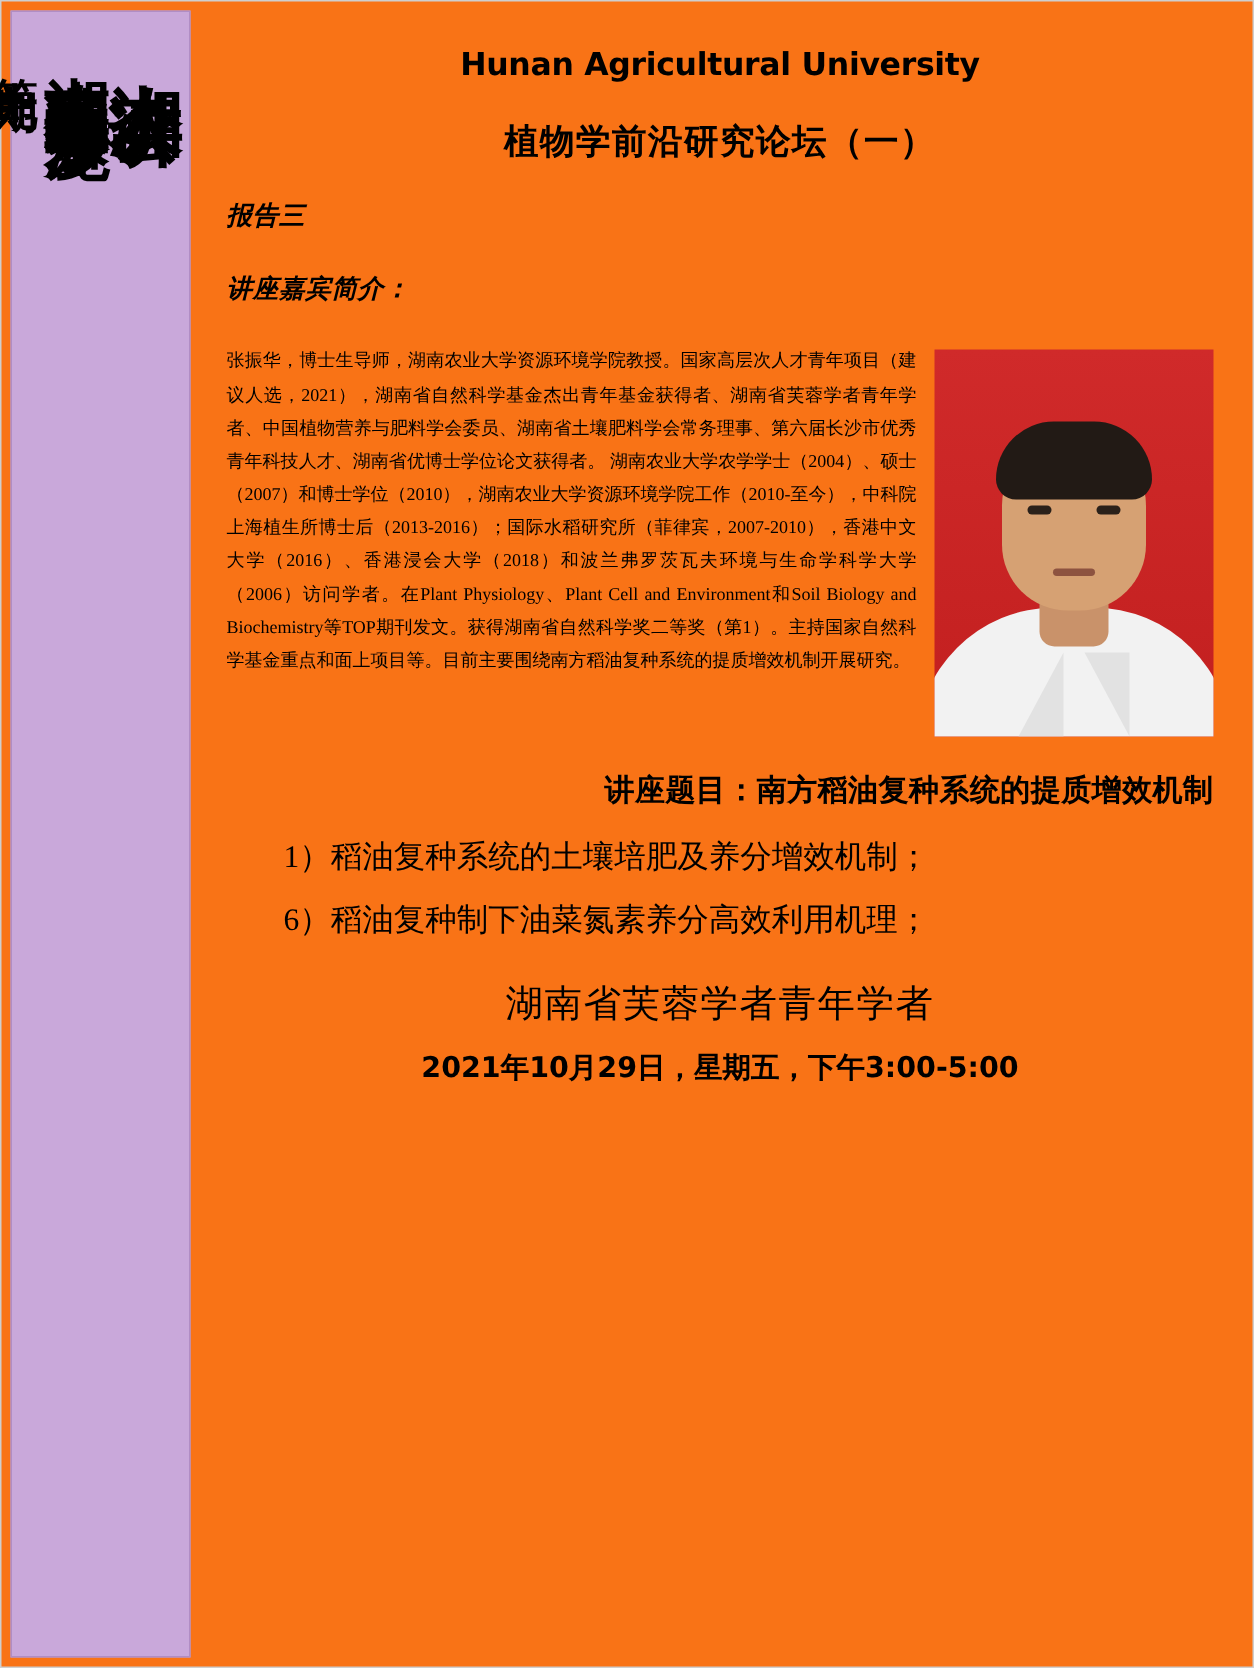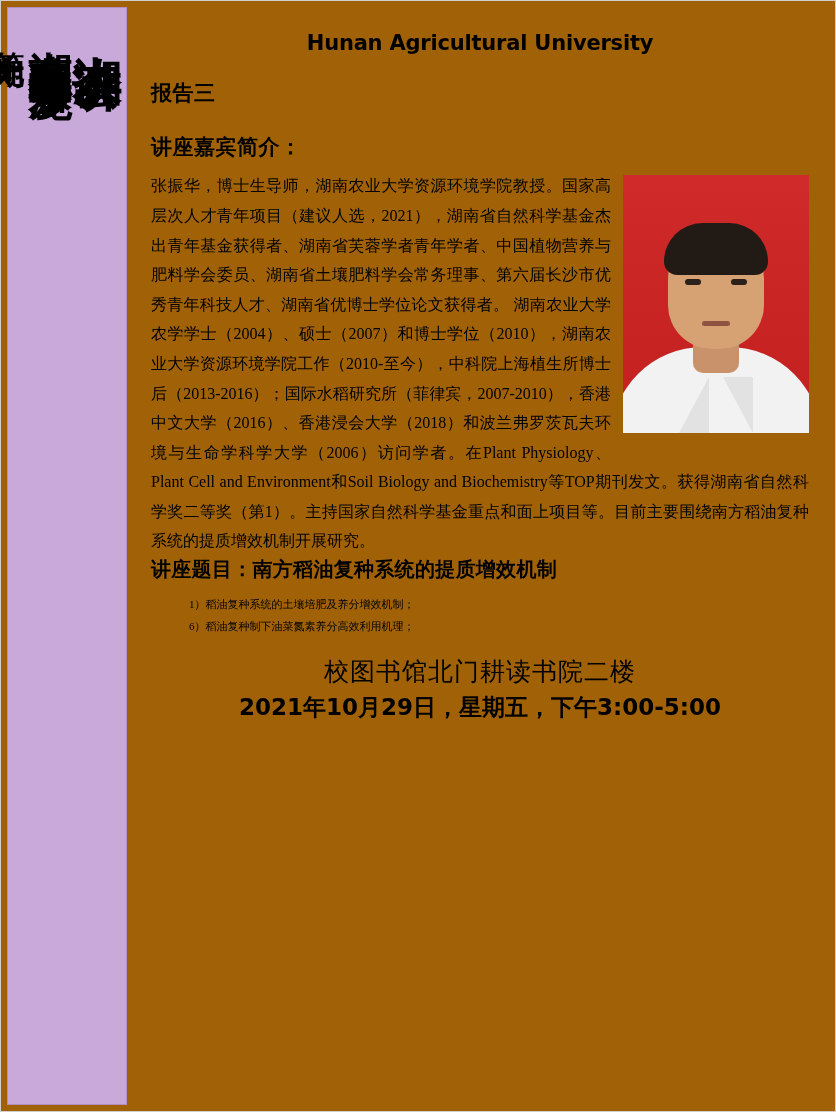--- a/index.html
+++ b/index.html
@@ -13,21 +13,21 @@
     font-family: "Liberation Serif", serif;
     color: #000000;
     overflow: hidden;
   }
   .poster {
     position: relative;
     width: 836px;
     height: 1112px;
     box-sizing: border-box;
     border: 1px solid #cfcfcf;
-    background: #a16207;
+    background: #f97316;
     display: flex;
     flex-direction: row;
   }
   
   .side-banner {
     width: 120px;
     min-width: 120px;
     background: #c9a8da;
     margin: 6px 0 6px 6px;
     border: 1px solid #b08dc4;
@@ -82,30 +82,31 @@
     text-align: center;
     font-family: "DejaVu Serif", "Liberation Serif", serif;
     font-weight: bold;
     font-size: 23px;
     margin-top: 22px;
     letter-spacing: 1px;
   }
   .section-label {
     font-family: "DejaVu Serif", "Liberation Serif", serif;
     font-weight: bold;
-    font-size: 21px;
+    font-size: 17px;
     margin-top: 22px;
     letter-spacing: 0.5px;
+    font-style: italic;
   }
   .section-label.tight {
     margin-top: 26px;
   }
   .bio {
-    margin-top: 10px;
-    font-size: 16px;
+    margin-top: 25px;
+    font-size: 12px;
     line-height: 1.85;
     text-align: justify;
     text-justify: inter-ideograph;
   }
   .photo {
     float: right;
     width: 186px;
     height: 258px;
     margin: 4px 0 6px 12px;
     border: 0;
@@ -189,43 +190,45 @@
     top: 146px;
     width: 28px;
     height: 5px;
     background: #8d5340;
     border-radius: 3px;
   }
   .talk-title {
     font-family: "DejaVu Serif", "Liberation Serif", serif;
     font-weight: bold;
     font-size: 20px;
+    margin-top: 16px;
     letter-spacing: 0.3px;
+    text-align: right;
   }
   .outline-list {
     margin: 10px 0 0 0;
     padding: 0 0 0 38px;
     list-style: none;
-    font-size: 11px;
+    font-size: 21px;
     line-height: 2.0;
   }
   .footer {
     margin-top: 18px;
     text-align: center;
   }
   .footer-venue {
     font-family: "DejaVu Serif", "Liberation Serif", serif;
     font-size: 25px;
     letter-spacing: 1px;
   }
   .footer-time {
     font-family: "DejaVu Sans", "Liberation Sans", sans-serif;
     font-weight: bold;
-    font-size: 23px;
-    margin-top: 4px;
+    font-size: 19px;
+    margin-top: 14px;
     letter-spacing: 0px;
   }
   .clearfix::after {
     content: "";
     display: block;
     clear: both;
   }
 </style>
 </head>
 <body>
@@ -237,20 +240,21 @@
     <div class="vtext sub">湖南农业大学青年学者学术沙龙</div>
     <div class="vtext issue">第十九期</div>
   </div>
 
   <div class="content">
 
     <div class="title-en">
       <div>Hunan Agricultural University</div>
     </div>
 
+    <div class="title-cn">植物学前沿研究论坛（一）</div>
 
     <div class="section-label">报告三</div>
 
     <div class="section-label tight">讲座嘉宾简介：</div>
 
     <div class="clearfix">
       <div class="photo">
         <div class="ph-shoulders"></div>
         <div class="ph-collar-l"></div>
         <div class="ph-collar-r"></div>
@@ -268,18 +272,18 @@
       <span>讲座题目：</span><span>南方稻油复种系统的提质增效机制</span>
     </div>
 
 
     <ul class="outline-list">
       <li>1）稻油复种系统的土壤培肥及养分增效机制；</li>
       <li>6）稻油复种制下油菜氮素养分高效利用机理；</li>
     </ul>
 
     <div class="footer">
-      <div class="footer-venue">校图书馆北门耕读书院二楼</div>
+      <div class="footer-venue">湖南省芙蓉学者青年学者</div>
       <div class="footer-time">2021年10月29日，星期五，下午3:00-5:00</div>
     </div>
 
   </div>
 </div>
 
 </body></html>

